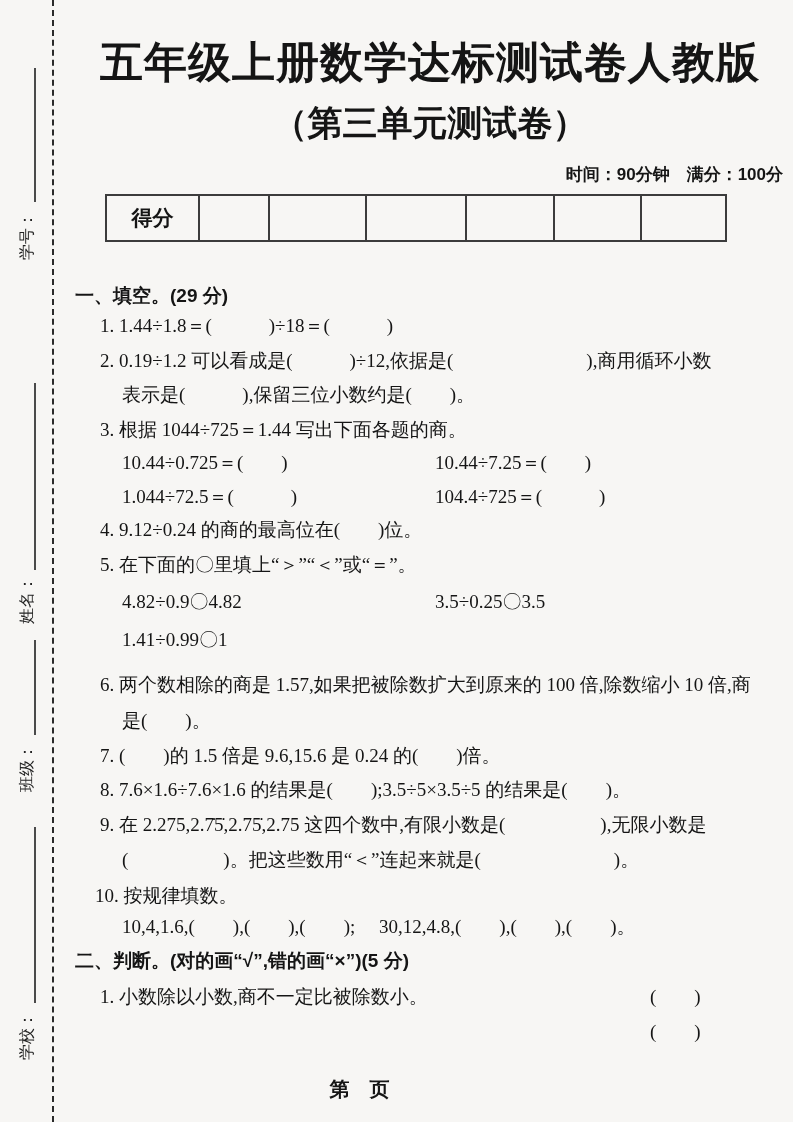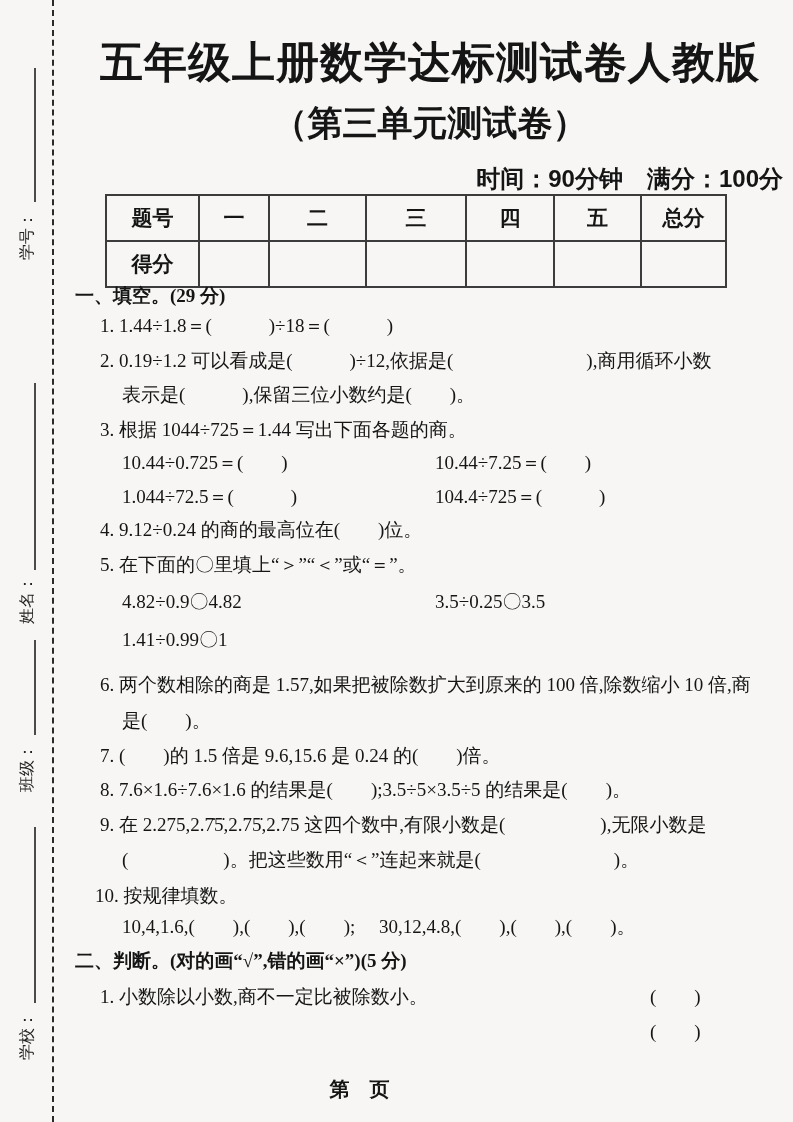--- a/index.html
+++ b/index.html
@@ -19,30 +19,30 @@
   
   .content{position:absolute;left:75px;top:0;width:710px;height:840px;}
   .title{position:absolute;top:34px;left:0;width:710px;text-align:center;
     font-family:"Liberation Sans","DejaVu Sans",sans-serif;
     font-weight:900;font-size:43px;letter-spacing:1px;white-space:nowrap;}
   .subtitle{position:absolute;top:100px;left:0;width:710px;text-align:center;
     font-family:"Liberation Sans","DejaVu Sans",sans-serif;
     font-weight:900;font-size:35px;white-space:nowrap;}
   .meta{position:absolute;top:163px;right:2px;text-align:center;
     font-family:"Liberation Sans","DejaVu Sans",sans-serif;
-    font-weight:bold;font-size:24px;white-space:nowrap;}
+    font-weight:bold;font-size:17px;white-space:nowrap;}
   
   table.score{position:absolute;left:30px;top:194px;border-collapse:collapse;
     table-layout:fixed;width:620px;}
   table.score td{border:2px solid #3c3c3c;text-align:center;height:44px;
     font-family:"Liberation Sans","DejaVu Sans",sans-serif;
     font-weight:bold;font-size:21px;padding:0;}
   
   .hsec{position:absolute;left:0;white-space:nowrap;
-    font-family:Liberation Serif, serif;
+    font-family:Liberation Sans, sans-serif;
     font-weight:bold;font-size:19px;}
   .ln{position:absolute;left:0;width:710px;white-space:nowrap;
     font-size:19px;line-height:26px;}
   .q{padding-left:25px;}
   .cont{padding-left:47px;}
   .sub{padding-left:47px;}
   .q10{padding-left:20px;}
   .rcol{position:absolute;left:360px;top:0;white-space:nowrap;}
   .blank{position:absolute;left:575px;top:0;white-space:nowrap;}
   
@@ -75,29 +75,20 @@
     <colgroup>
       <col style="width:93px">
         <col style="width:70px">
         <col style="width:97px">
       <col style="width:100px">
         <col style="width:88px">
         <col style="width:87px">
         <col style="width:85px">
     </colgroup>
     <tbody>
-        <tr>
-      <td>题号</td>
-      <td>一</td>
-      <td>二</td>
-      <td>三</td>
-      <td>四</td>
-      <td>五</td>
-      <td>总分</td>
-    </tr>
     <tr>
       <td>得分</td>
       <td></td>
       <td></td>
       <td></td>
       <td></td>
       <td></td>
       <td></td>
     </tr>
   </tbody>

